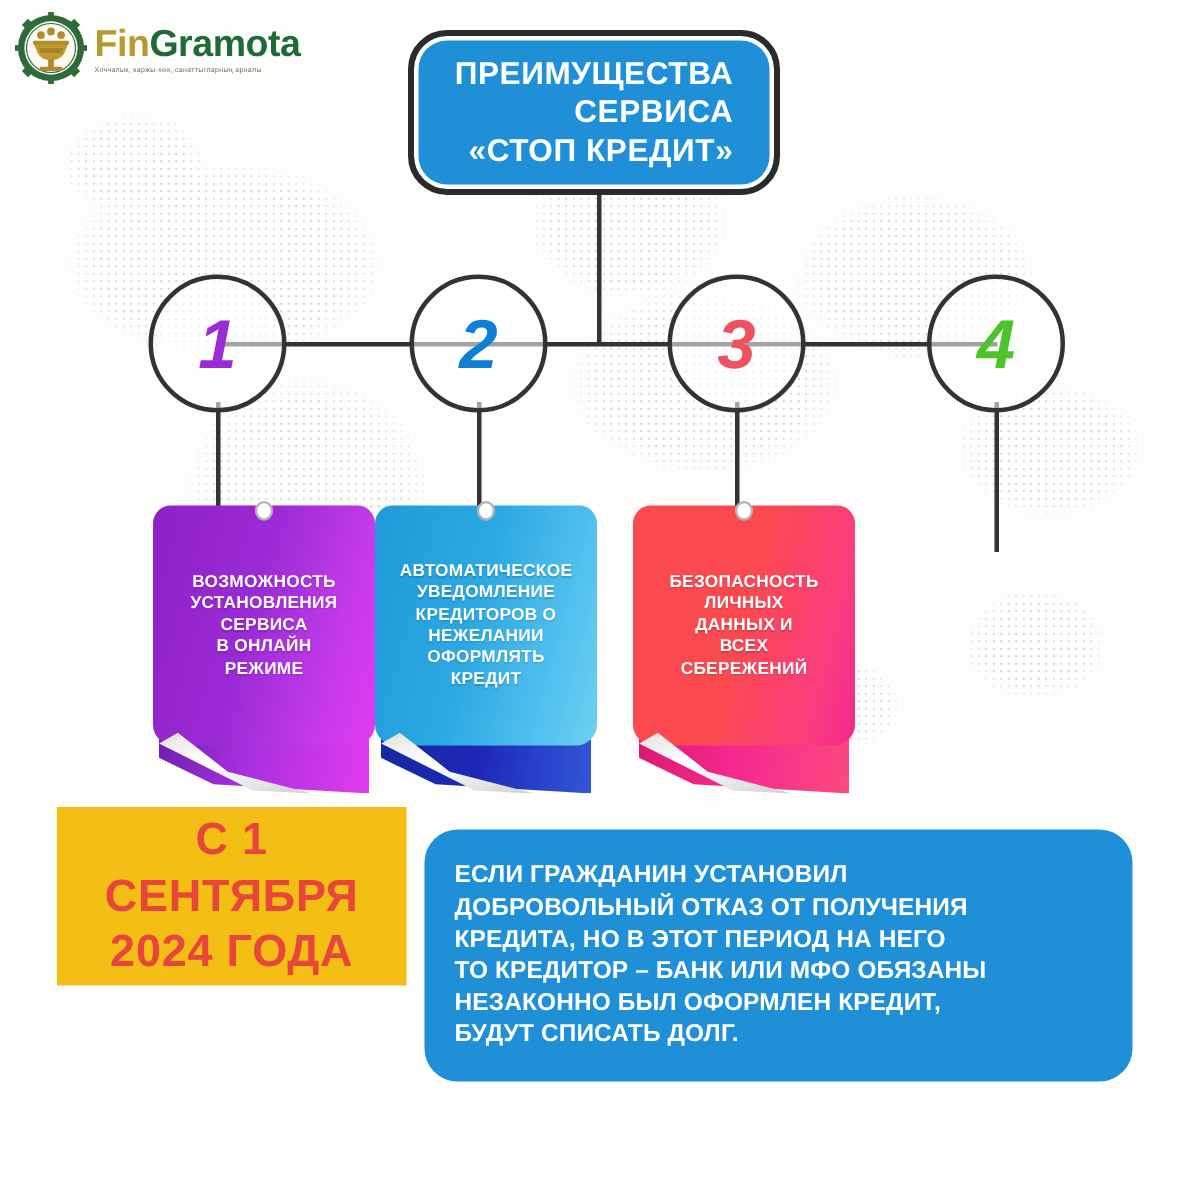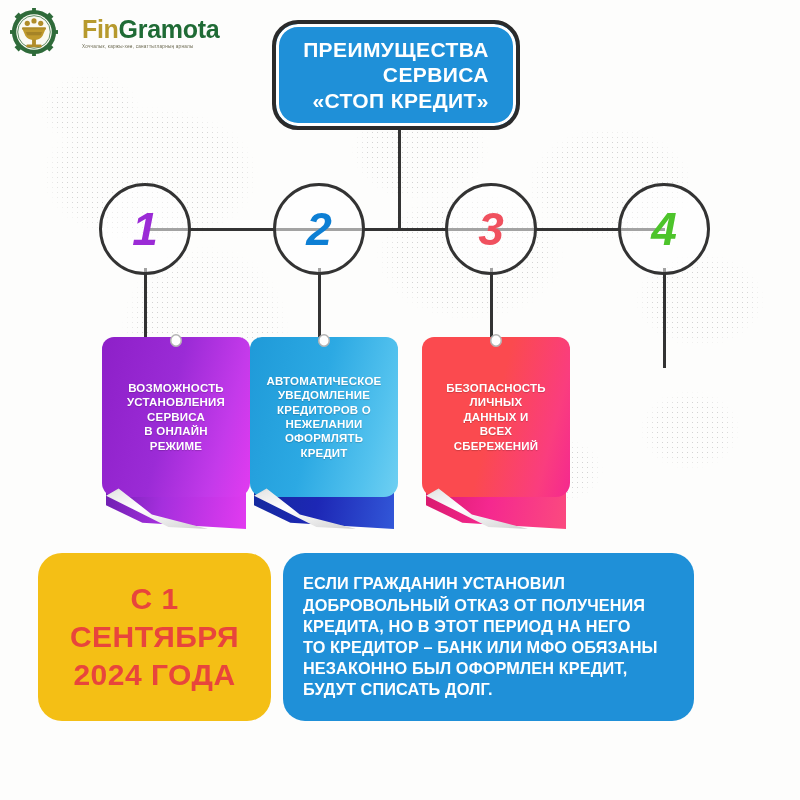--- a/index.html
+++ b/index.html
@@ -36,21 +36,21 @@
       radial-gradient(ellipse 115px 80px at 610px 185px, #000 55%, transparent 72%),
       radial-gradient(ellipse 90px 65px at 700px 300px, #000 52%, transparent 72%),
       radial-gradient(ellipse 70px 55px at 690px 430px, #000 50%, transparent 72%),
       radial-gradient(ellipse 80px 55px at 330px 470px, #000 48%, transparent 72%),
       radial-gradient(ellipse 60px 45px at 560px 470px, #000 48%, transparent 72%),
       radial-gradient(ellipse 70px 50px at 90px 110px, #000 50%, transparent 72%);
     opacity:.85;
   }
 
   
-  .logo{position:absolute;left:10px;top:8px;display:flex;align-items:center;gap:24px;}
+  .logo{position:absolute;left:10px;top:8px;display:flex;align-items:center;gap:5px;}
   .logo-mark{width:48px;height:48px;flex:0 0 48px;}
   .logo-text{line-height:1;padding-top:2px;}
   .logo-word{font-size:25px;font-weight:bold;letter-spacing:-0.3px;white-space:nowrap;}
   .lw-fin{color:#b79a2e;}
   .lw-gram{color:#1f6b35;}
   .logo-tag{font-size:4.6px;color:#6c6a52;letter-spacing:.25px;margin-top:3px;white-space:nowrap;}
 
   
   .title-box{
     position:absolute;left:272px;top:20px;width:248px;height:110px;
@@ -109,30 +109,30 @@
     z-index:5;
   }
   .card-text{
     color:#ffffff;font-weight:bold;font-size:11.5px;line-height:1.26;
     text-align:center;letter-spacing:.2px;
     text-shadow:0 1px 1px rgba(0,0,0,.18);
   }
 
   
   .date-box{
-    position:absolute;left:38px;top:553px;width:233px;height:168px;
+    position:absolute;left:38px;top:538px;width:233px;height:119px;
     background:#f4bf15;
-    display:flex;align-items:center;justify-content:center;border-radius:24px;
+    display:flex;align-items:center;justify-content:center;
   }
   .date-text{
     color:#e8453c;font-weight:bold;font-size:30px;line-height:1.26;
     text-align:center;letter-spacing:.5px;
   }
   .info-box{
-    position:absolute;left:283px;top:553px;width:411px;height:168px;
+    position:absolute;left:283px;top:553px;width:472px;height:168px;
     background:#1f90d8;border-radius:22px;
     display:flex;align-items:center;
     padding:0 20px;box-sizing:border-box;
   }
   .info-text{
     color:#ffffff;font-weight:bold;font-size:16.3px;line-height:1.30;
     letter-spacing:.1px;
   }
 </style>
 </head>

